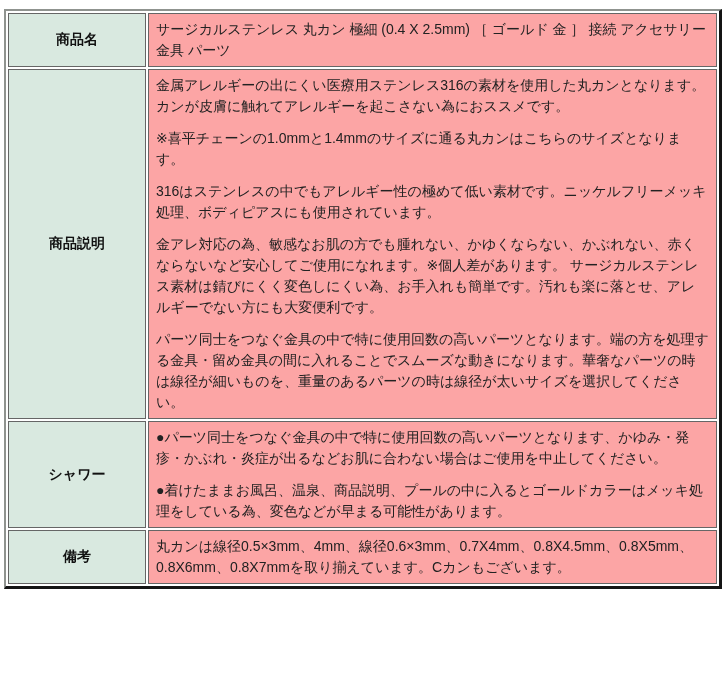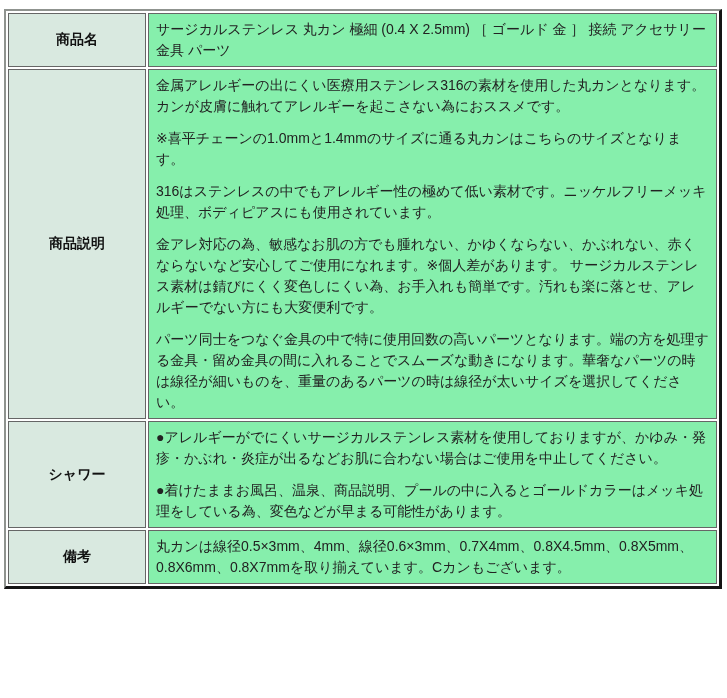--- a/index.html
+++ b/index.html
@@ -36,21 +36,21 @@
     background: #d9e9e0;
     border: 1px solid #666666;
     font-weight: bold;
     text-align: center;
     vertical-align: middle;
     padding: 5px 4px;
     color: #111111;
     font-size: 14px;
   }
   td.value-cell {
-    background: #86efac;
+    background: #fca5a5;
     border: 1px solid #666666;
     vertical-align: middle;
     padding: 5px 7px;
     line-height: 21px;
     color: #222222;
   }
   .para { margin: 0; }
   .para + .para { margin-top: 11px; }
 </style>
 </head>
@@ -71,21 +71,21 @@
           <div class="para">金属アレルギーの出にくい医療用ステンレス316の素材を使用した丸カンとなります。カンが皮膚に触れてアレルギーを起こさない為におススメです。</div>
           <div class="para">※喜平チェーンの1.0mmと1.4mmのサイズに通る丸カンはこちらのサイズとなります。</div>
           <div class="para">316はステンレスの中でもアレルギー性の極めて低い素材です。ニッケルフリーメッキ処理、ボディピアスにも使用されています。</div>
           <div class="para">金アレ対応の為、敏感なお肌の方でも腫れない、かゆくならない、かぶれない、赤くならないなど安心してご使用になれます。※個人差があります。 サージカルステンレス素材は錆びにくく変色しにくい為、お手入れも簡単です。汚れも楽に落とせ、アレルギーでない方にも大変便利です。</div>
           <div class="para">パーツ同士をつなぐ金具の中で特に使用回数の高いパーツとなります。端の方を処理する金具・留め金具の間に入れることでスムーズな動きになります。華奢なパーツの時は線径が細いものを、重量のあるパーツの時は線径が太いサイズを選択してください。</div>
         </td>
       </tr>
       <tr>
         <th class="label-cell">シャワー</th>
         <td class="value-cell">
-          <div class="para">●アレルギーがでにくいサージカルステンレス素材を使用しておりますが、かゆみ・発疹・かぶれ・炎症が出るなどお肌に合わない場合はご使用を中止してください。</div>
+          <div class="para">●パーツ同士をつなぐ金具の中で特に使用回数の高いパーツとなります、かゆみ・発疹・かぶれ・炎症が出るなどお肌に合わない場合はご使用を中止してください。</div>
           <div class="para">●着けたままお風呂、温泉、商品説明、プールの中に入るとゴールドカラーはメッキ処理をしている為、変色などが早まる可能性があります。</div>
         </td>
       </tr>
       <tr>
         <th class="label-cell">備考</th>
         <td class="value-cell">
           <div class="para">丸カンは線径0.5×3mm、4mm、線径0.6×3mm、0.7X4mm、0.8X4.5mm、0.8X5mm、0.8X6mm、0.8X7mmを取り揃えています。Cカンもございます。</div>
         </td>
       </tr>
     </tbody>

